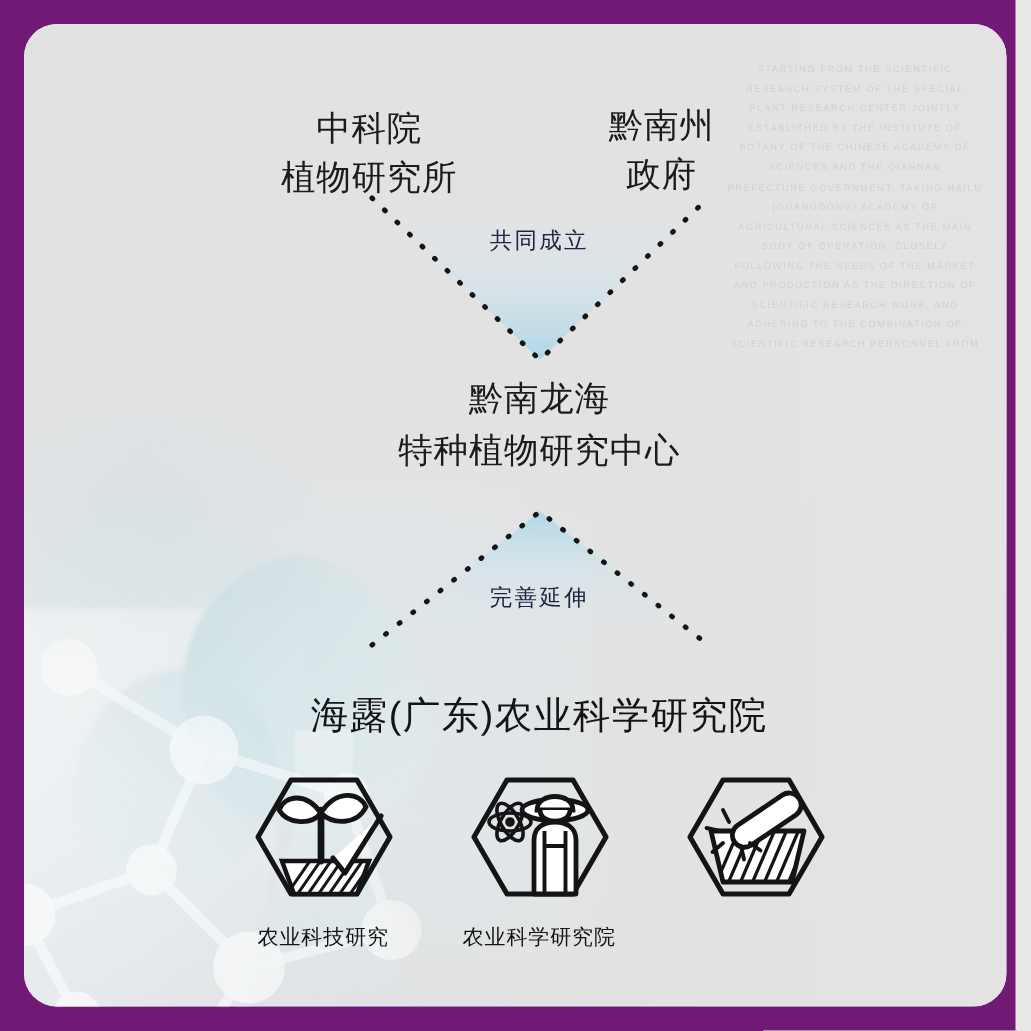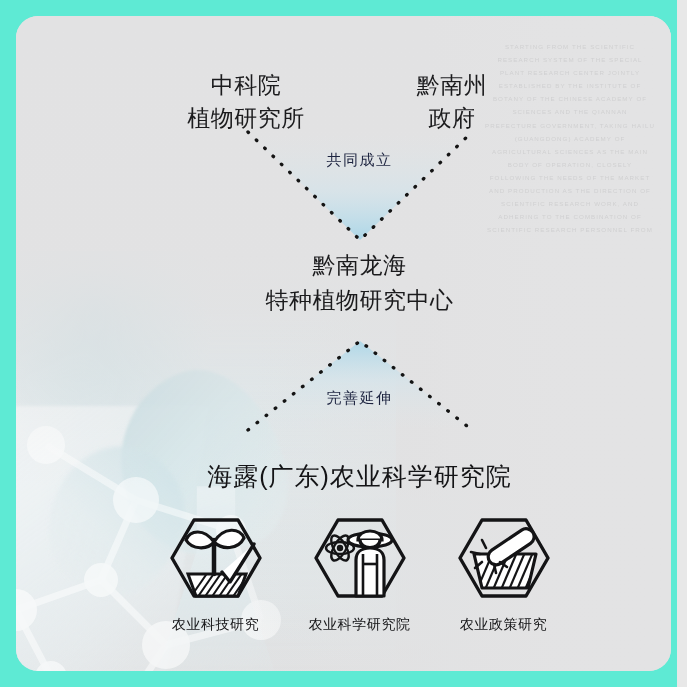--- a/index.html
+++ b/index.html
@@ -11,21 +11,21 @@
     width: 687px;
     height: 687px;
     overflow: hidden;
     font-family: "Liberation Sans", "DejaVu Sans", sans-serif;
   }
 
   #infographic {
     position: relative;
     width: 677px;
     height: 687px;
-    background: #5eead4;
+    background: #701a75;
     overflow: hidden;
   }
 
   
   .card {
     position: absolute;
     left: 16px;
     top: 16px;
     width: 655px;
     height: 655px;
@@ -122,21 +122,21 @@
     color: #1b1b1d;
     font-size: 23px;
     line-height: 33px;
     font-weight: 400;
     text-align: center;
     letter-spacing: .5px;
     white-space: pre-line;
     font-family: "Liberation Sans", "DejaVu Sans", sans-serif;
   }
   #party-left  { left: 140px; top: 53px;  width: 180px; }
-  #party-right { left: 372px; top: 53px;  width: 128px; }
+  #party-right { left: 361px; top: 53px;  width: 128px; font-family: Liberation Mono, monospace; }
 
   
   .tri { position: absolute; }
   #tri-down { left: 228px; top: 112px; width: 232px; height: 116px; }
   #tri-up   { left: 228px; top: 322px; width: 232px; height: 96px; }
 
   .tri-label {
     position: absolute;
     color: #1d2440;
     font-size: 15px;
@@ -374,21 +374,20 @@
             </g>
 
             <g stroke="#141416" stroke-width="2.6" stroke-linecap="round">
               <line x1="30" y1="34" x2="26" y2="26"></line>
               <line x1="24" y1="40" x2="15" y2="38"></line>
               <line x1="26" y1="48" x2="19" y2="54"></line>
               <line x1="38" y1="50" x2="40" y2="59"></line>
               <line x1="44" y1="48" x2="51" y2="53"></line>
             </g>
           </svg>
-          <div class="pillar-label">农业政策研究</div>
         </div>
 
       </div>
 
       <div id="intro-en">STARTING FROM THE SCIENTIFIC RESEARCH SYSTEM OF THE SPECIAL PLANT RESEARCH CENTER JOINTLY ESTABLISHED BY THE INSTITUTE OF BOTANY OF THE CHINESE ACADEMY OF SCIENCES AND THE QIANNAN PREFECTURE GOVERNMENT, TAKING HAILU (GUANGDONG) ACADEMY OF AGRICULTURAL SCIENCES AS THE MAIN BODY OF OPERATION, CLOSELY FOLLOWING THE NEEDS OF THE MARKET AND PRODUCTION AS THE DIRECTION OF SCIENTIFIC RESEARCH WORK, AND ADHERING TO THE COMBINATION OF SCIENTIFIC RESEARCH PERSONNEL FROM</div>
 
     </div>
   </div>
 </div>
 

